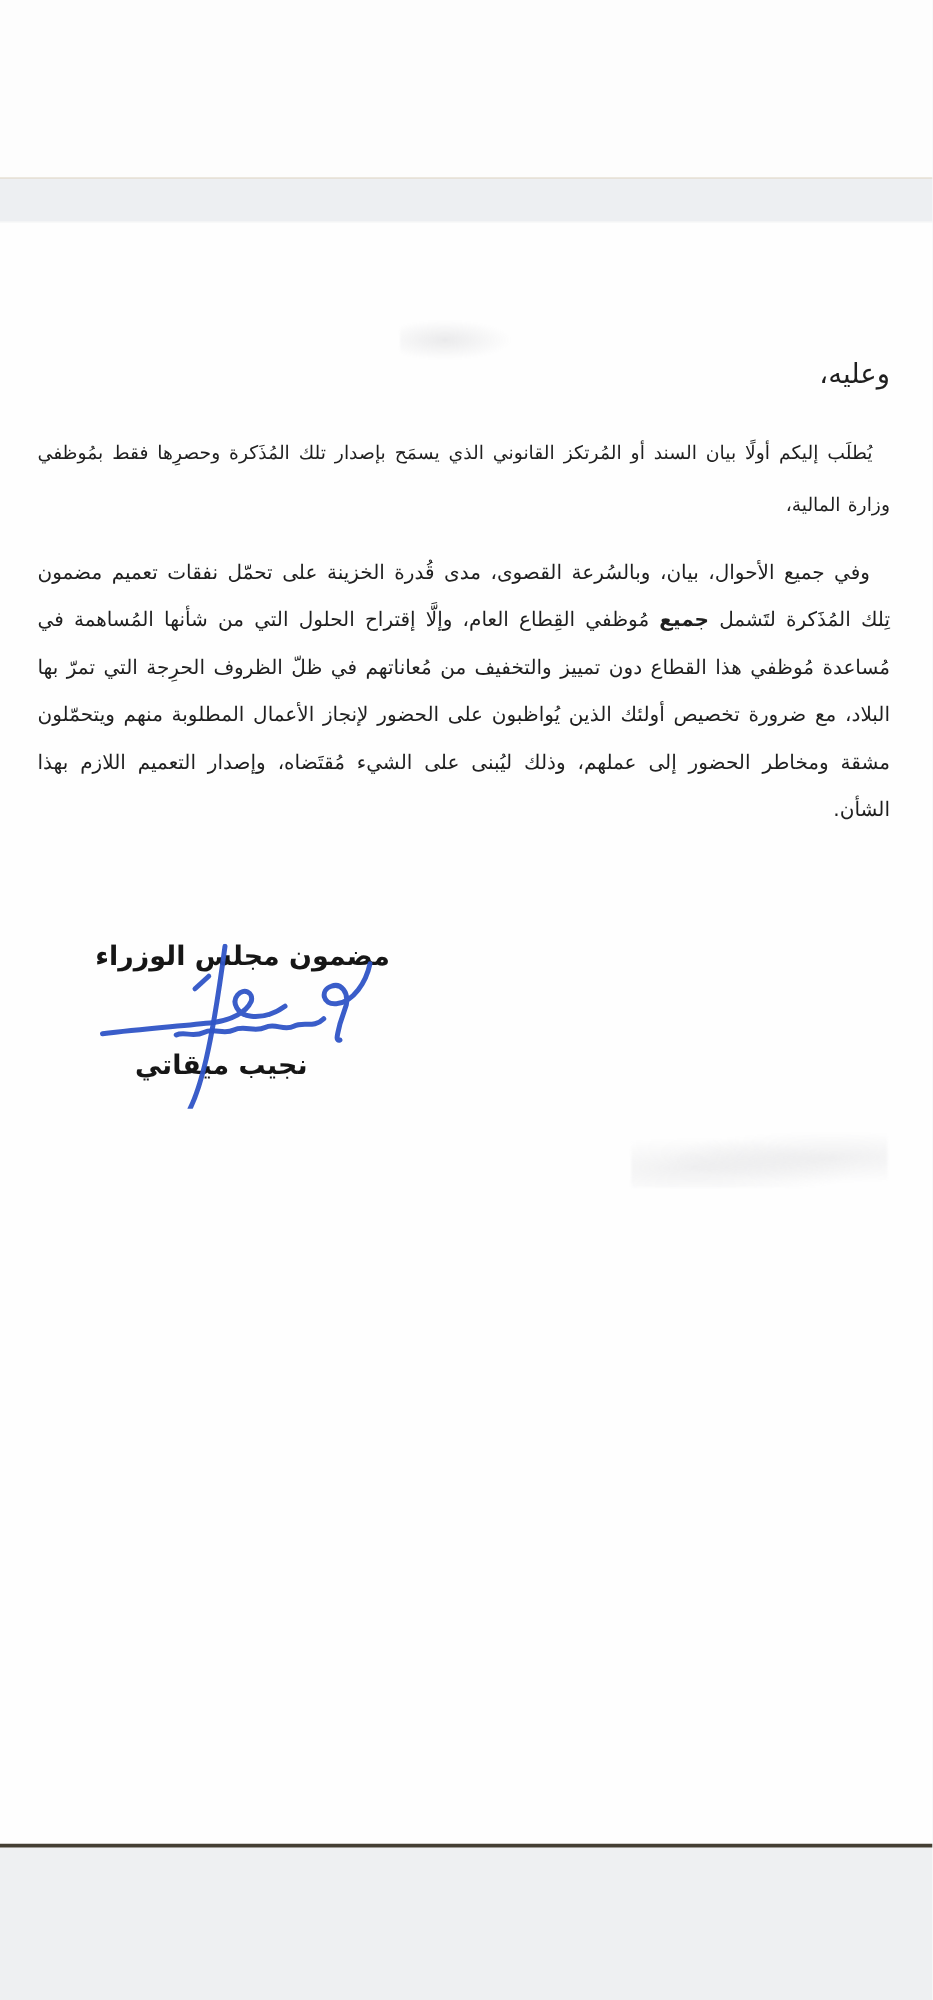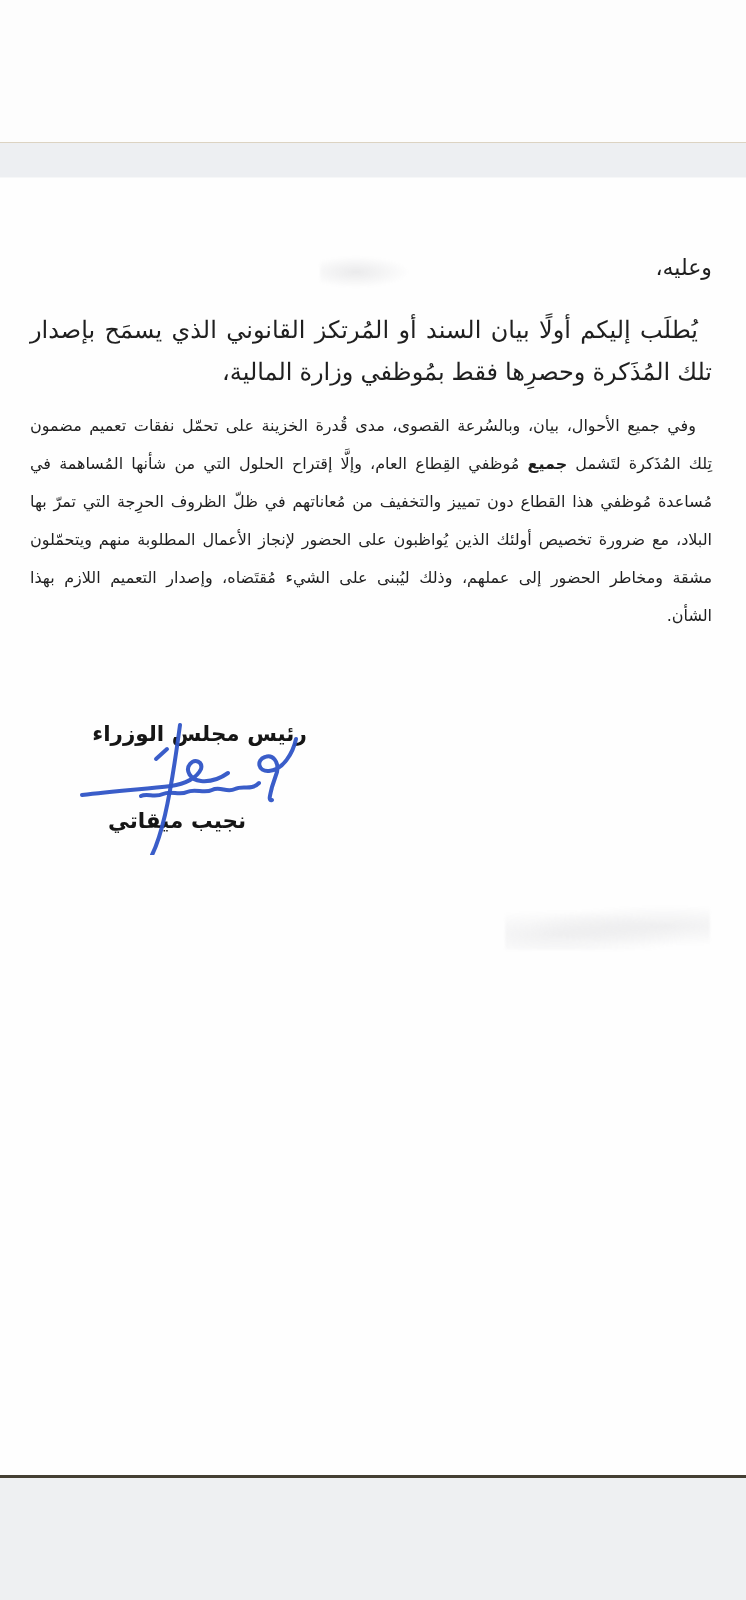--- a/index.html
+++ b/index.html
@@ -28,38 +28,37 @@
     height:1300px;
     background:#fefefe;
     border-bottom:3px solid #443f33;
     position:relative;
     direction:rtl;
     padding:0 34px 0 30px;
     color:#222;
   }
 
   .salutation {
-    padding-top:77px;
+    padding-top:109px;
     font-size:22px;
     text-align:right;
     line-height:26px;
     color:#1f1f1f;
   }
 
   .para {
     text-align:justify;
     color:#1f1f1f;
     word-spacing:1px;
   }
   .para1 {
     margin-top:28px;
-    font-size:24px;
+    font-size:15px;
     line-height:42px;
     text-indent:14px;
-    font-family:Liberation Serif, serif;
   }
   .para2 {
     margin-top:14px;
     font-size:16px;
     line-height:38px;
     text-indent:16px;
   }
   .para b { font-weight:bold; }
 
   .sig-block {
@@ -130,21 +129,21 @@
 
     <div class="smudge smudge-a"></div>
 
     <p class="salutation">وعليه،</p>
 
     <p class="para para1">يُطلَب إليكم أولًا بيان السند أو المُرتكز القانوني الذي يسمَح بإصدار تلك المُذَكرة وحصرِها فقط بمُوظفي وزارة المالية،</p>
 
     <p class="para para2"><span>وفي جميع الأحوال، بيان، وبالسُرعة القصوى، مدى قُدرة الخزينة على تحمّل نفقات تعميم مضمون تِلك المُذَكرة لتَشمل </span><b>جميع</b><span> مُوظفي القِطاع العام، وإلَّا إقتراح الحلول التي من شأنها المُساهمة في مُساعدة مُوظفي هذا القطاع دون تمييز والتخفيف من مُعاناتهم في ظلّ الظروف الحرِجة التي تمرّ بها البلاد، مع ضرورة تخصيص أولئك الذين يُواظبون على الحضور لإنجاز الأعمال المطلوبة منهم ويتحمّلون مشقة ومخاطر الحضور إلى عملهم، وذلك ليُبنى على الشيء مُقتَضاه، وإصدار التعميم اللازم بهذا الشأن.</span></p>
 
     <div class="sig-block">
-      <div class="sig-title">رئيس مجلس الوزراء</div>
+      <div class="sig-title">مضمون مجلس الوزراء</div>
 
       <svg class="signature-svg" viewBox="0 0 232 132" xmlns="http://www.w3.org/2000/svg" aria-hidden="true">
 
         <path d="M217,16 C214,30 204,47 190,48 C179,49 177,37 186,34 C194,31 200,39 198,49 L193,64 C191,73 189,78 193,77" stroke="#2f54c6"></path>
 
         <path d="M180,60 C172,68 164,62 156,66 C148,70 141,63 133,67 C125,71 116,65 108,69 C100,73 92,67 84,71 C76,75 68,70 62,73" stroke="#2f54c6"></path>
 
         <path d="M3,72 C35,68 65,66 92,63 C106,61 118,55 122,46 C124,39 116,35 111,41 C106,47 111,57 122,58 C132,59 142,55 149,50" stroke="#2f54c6"></path>
 
         <path d="M101,2 C97,32 92,66 86,92 C82,109 78,122 73,132" stroke="#2f54c6"></path>

